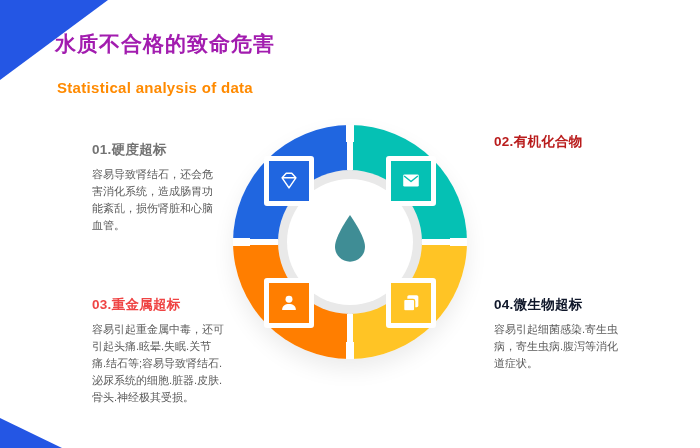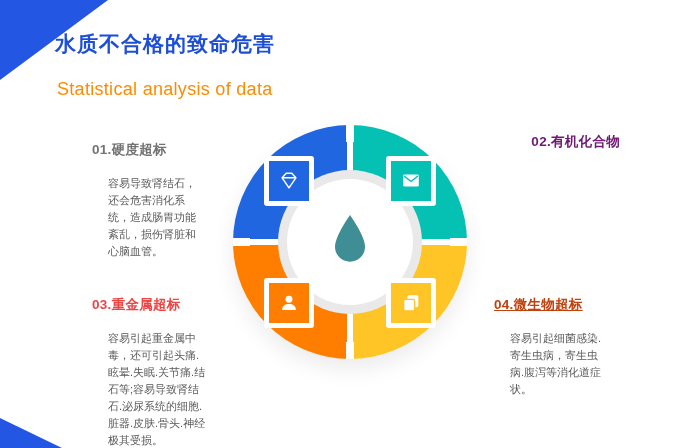--- a/index.html
+++ b/index.html
@@ -12,24 +12,24 @@
     position:absolute;left:0;top:0;width:108px;height:80px;background:#2456E4;
     clip-path:polygon(0 0,100% 0,0 100%);
   }
   .corner-bl{
     position:absolute;left:0;bottom:0;width:62px;height:30px;background:#2456E4;
     clip-path:polygon(0 0,0 100%,100% 100%);
   }
   
   .title{
     position:absolute;left:55px;top:30px;margin:0;
-    font-size:21px;font-weight:700;letter-spacing:1px;color:#1d4ed8;
+    font-size:21px;font-weight:700;letter-spacing:1px;color:#a21caf;
   }
   .subtitle{
-    position:absolute;left:57px;top:79px;font-size:18px;color:#FF8A00;letter-spacing:.3px;
+    position:absolute;left:57px;top:79px;font-size:15px;color:#FF8A00;letter-spacing:.3px;font-weight:bold;
   }
   
   .donut{position:absolute;left:233px;top:125px;width:234px;height:234px;}
   .ring{
     position:absolute;inset:0;border-radius:50%;
     background:conic-gradient(from 0deg,
       #fff 0deg 2deg,
       #05C1B4 2deg 88deg,
       #fff 88deg 92deg,
       #FFC425 92deg 178deg,
@@ -50,29 +50,29 @@
   }
   .tab svg{width:22px;height:22px;display:block;}
   .tab-tl{left:31px;top:31px;background:#2066E0;}
   .tab-tr{left:153px;top:31px;background:#05C1B4;}
   .tab-bl{left:31px;top:153px;background:#FF7E00;}
   .tab-br{left:153px;top:153px;background:#FFC425;}
   .drop{position:absolute;left:97px;top:86px;width:40px;height:58px;}
   
   .sec{position:absolute;}
   .sec h2{margin:0 0 7px 0;font-size:13.5px;font-weight:700;letter-spacing:.3px;}
-  .sec p{margin:16px;font-size:11px;line-height:1.55;color:#5A5A5A;}
+  .sec p{margin:0;font-size:11px;line-height:1.55;color:#5A5A5A;}
   .sec-1{left:92px;top:133px;width:128px;}
   .sec-2{left:494px;top:133px;width:126px;}
   .sec-3{left:92px;top:296px;width:132px;}
   .sec-4{left:494px;top:296px;width:128px;}
   .sec-1 h2{color:#737373;margin-top:8px;}
-  .sec-2 h2{color:#701a75;text-align:right;}
+  .sec-2 h2{color:#b91c1c;}
   .sec-3 h2{color:#ef4444;}
-  .sec-4 h2{color:#c2410c;text-decoration:underline;}
+  .sec-4 h2{color:#0f172a;}
 </style>
 </head>
 <body>
 
 <div class="stage">
 
   <div class="ribbon-tl"></div>
   <div class="corner-bl"></div>
 
   <h1 class="title">水质不合格的致命危害</h1>

